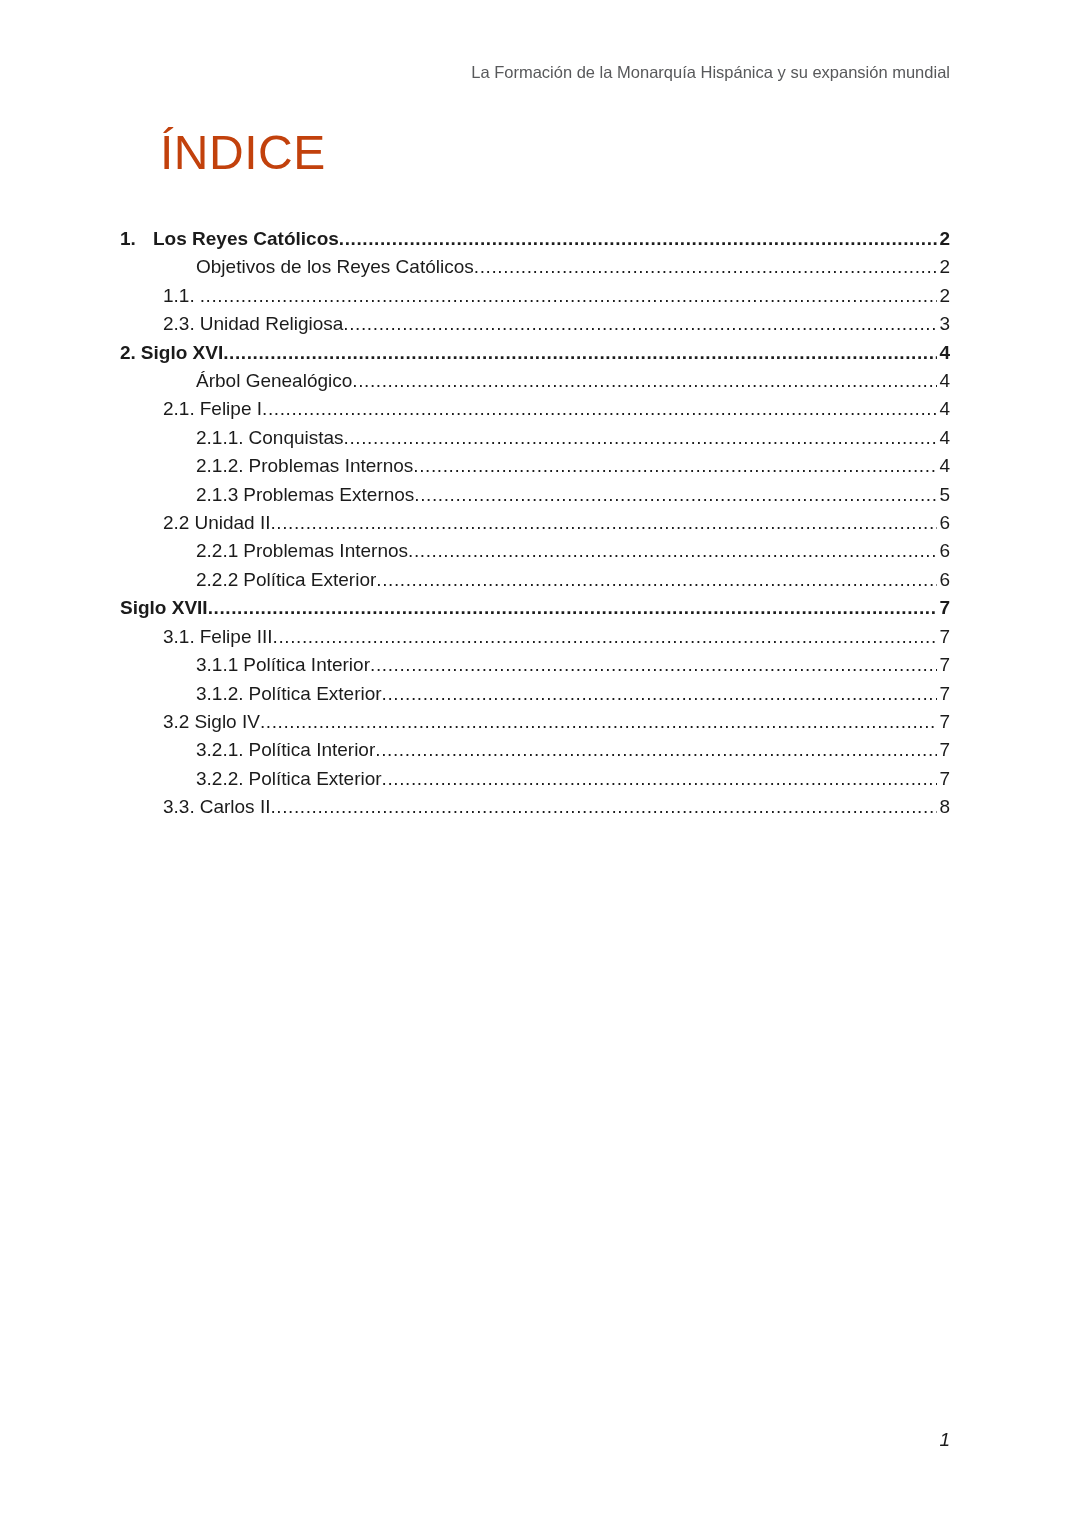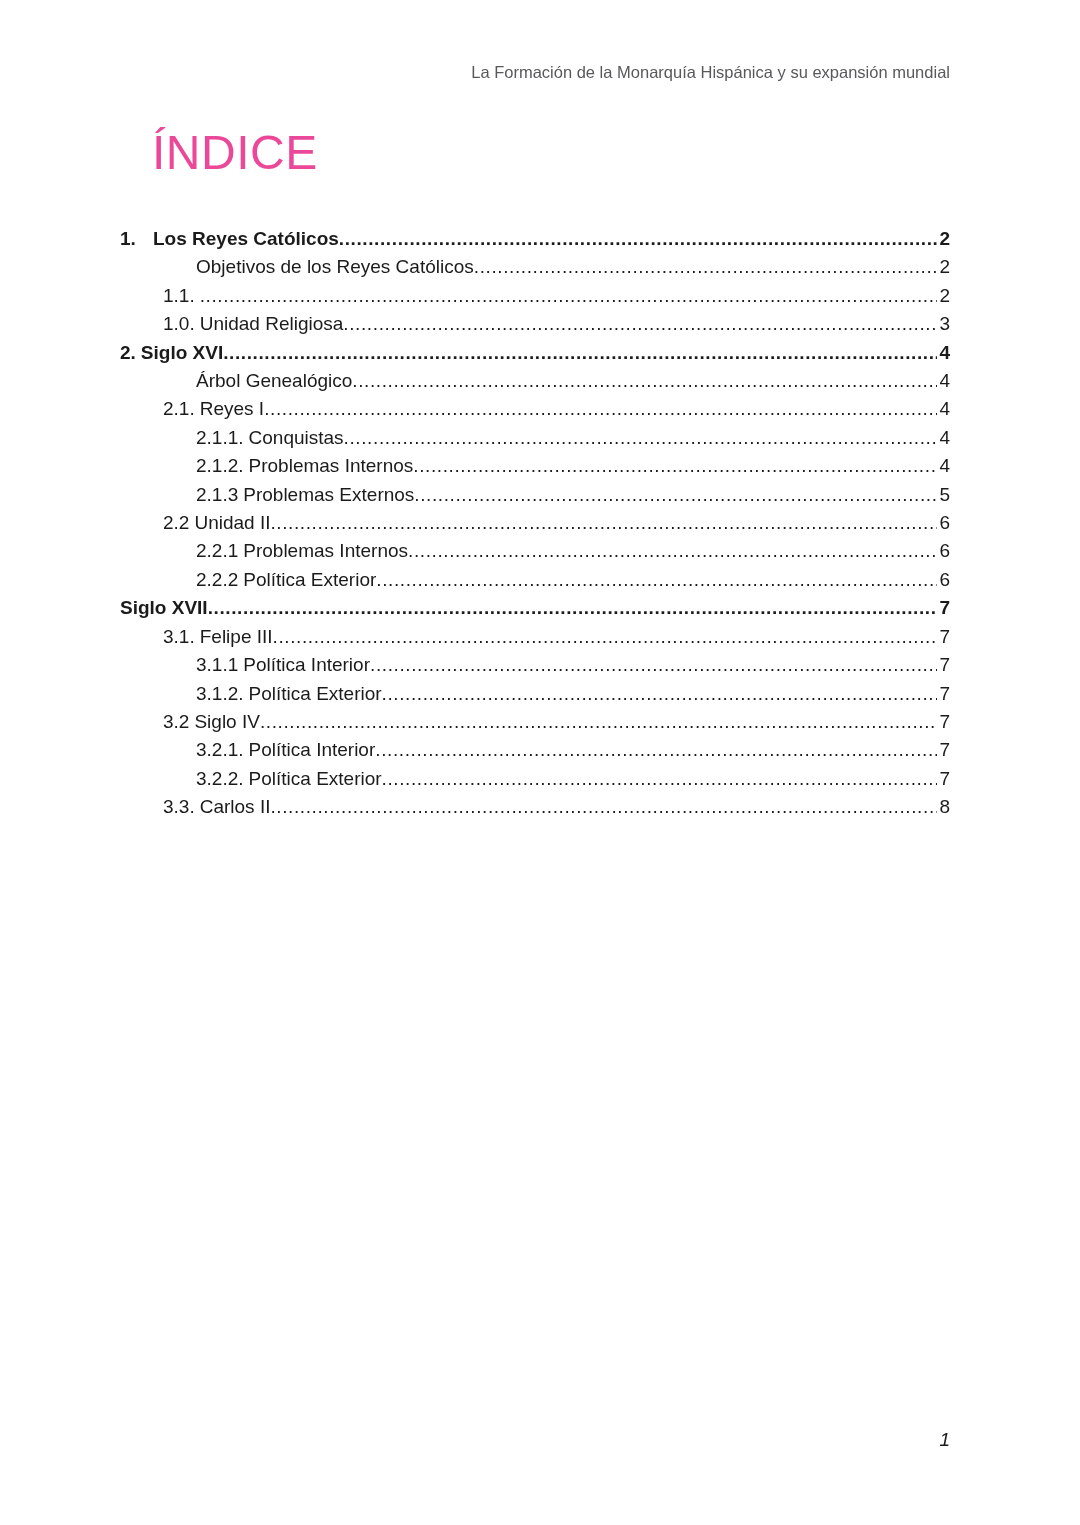--- a/index.html
+++ b/index.html
@@ -19,27 +19,27 @@
     position: absolute;
     top: 63px;
     right: 130px;
     font-size: 16.5px;
     color: #58595b;
     white-space: nowrap;
   }
   .page-title {
     position: absolute;
     top: 124px;
-    left: 152px;
+    left: 160px;
     margin: 0;
     font-size: 48px;
     font-weight: 400;
     line-height: 1.2;
     letter-spacing: 0.5px;
-    color: #ec4899;
+    color: #c2410c;
   }
   .toc {
     position: absolute;
     top: 225px;
     left: 120px;
     width: 830px;
   }
   .toc-row {
     display: flex;
     align-items: baseline;
@@ -91,40 +91,40 @@
     <span class="text">Objetivos de los Reyes Católicos</span>
     <span class="leader">................................................................................................................................................................................................................................................................................................................................................................................................................</span>
     <span class="pagenum">2</span>
   </div>
       <div class="toc-row level-1">
     <span class="num">1.1.</span>
     <span class="leader">................................................................................................................................................................................................................................................................................................................................................................................................................</span>
     <span class="pagenum">2</span>
   </div>
       <div class="toc-row level-1">
-    <span class="num">1.0.</span>
+    <span class="num">2.3.</span>
     <span class="text">Unidad Religiosa</span>
     <span class="leader">................................................................................................................................................................................................................................................................................................................................................................................................................</span>
     <span class="pagenum">3</span>
   </div>
       <div class="toc-row level-0 bold">
     <span class="num">2.</span>
     <span class="text">Siglo XVI</span>
     <span class="leader">................................................................................................................................................................................................................................................................................................................................................................................................................</span>
     <span class="pagenum">4</span>
   </div>
       <div class="toc-row level-2">
 
     <span class="text">Árbol Genealógico</span>
     <span class="leader">................................................................................................................................................................................................................................................................................................................................................................................................................</span>
     <span class="pagenum">4</span>
   </div>
       <div class="toc-row level-1">
     <span class="num">2.1.</span>
-    <span class="text">Reyes I</span>
+    <span class="text">Felipe I</span>
     <span class="leader">................................................................................................................................................................................................................................................................................................................................................................................................................</span>
     <span class="pagenum">4</span>
   </div>
       <div class="toc-row level-2">
     <span class="num">2.1.1.</span>
     <span class="text">Conquistas</span>
     <span class="leader">................................................................................................................................................................................................................................................................................................................................................................................................................</span>
     <span class="pagenum">4</span>
   </div>
       <div class="toc-row level-2">

